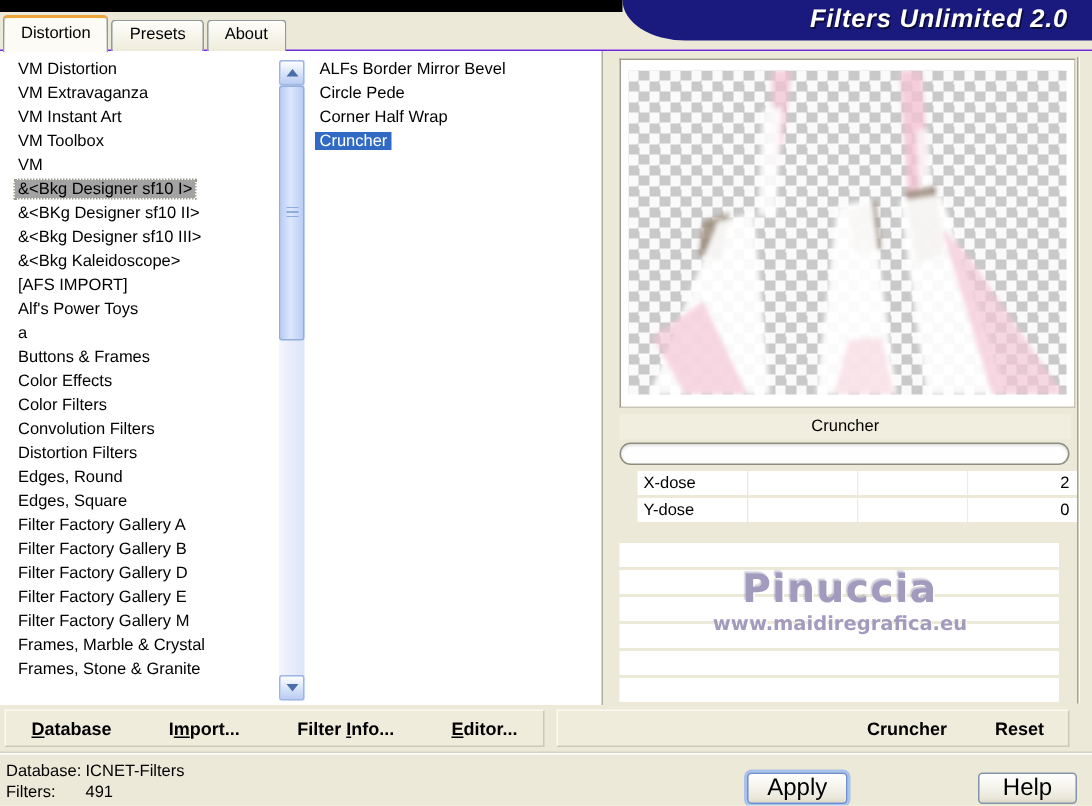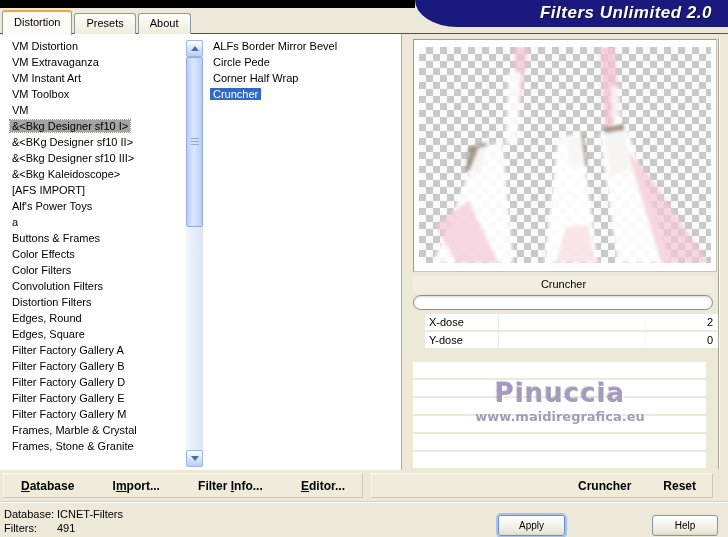--- a/index.html
+++ b/index.html
@@ -82,21 +82,21 @@
         border-color:#FBF9F0 #CDC9B8 #CDC9B8 #FBF9F0; display:flex; align-items:center; }
   .strip.left { left:3px; width:360px; justify-content:space-between; padding:0 17px; }
   .strip.right { left:371px; width:342px; justify-content:flex-end; gap:32px; padding-right:16px; }
   .tbtn { font-weight:bold; font-size:12px; white-space:pre; cursor:default; }
   .tbtn .u { text-decoration:underline; }
   
   .status { position:absolute; left:0; top:501px; width:728px; height:36px; background:#ECE9D8;
         border-top:1px solid #D5D1C0; box-shadow:inset 0 1px 0 #FFFFFF; }
   .stat-lines { position:absolute; left:4px; top:5px; line-height:14px; }
   .stat-label { display:inline-block; width:53px; }
-  .xpbtn { position:absolute; top:13px; height:21px; font-family:"Liberation Sans",sans-serif; font-size:10px;
+  .xpbtn { position:absolute; top:13px; height:21px; font-family:"Liberation Sans",sans-serif; font-size:16px;
         background:linear-gradient(180deg,#FFFFFF 0%,#F5F4EC 45%,#EAE7DA 85%,#DDD9C8 100%);
         border:1px solid #8395AE; border-radius:3px; cursor:default; }
   .xpbtn.apply { left:498px; width:67px; border-color:#6D8FD2; box-shadow:0 0 0 2px #A9C2EC; }
   .xpbtn.cancel { left:575px; width:66px;margin-top:25px; }
   .xpbtn.help { left:652px; width:66px; }
 </style>
 </head>
 <body>
 
 <div class="screen">

